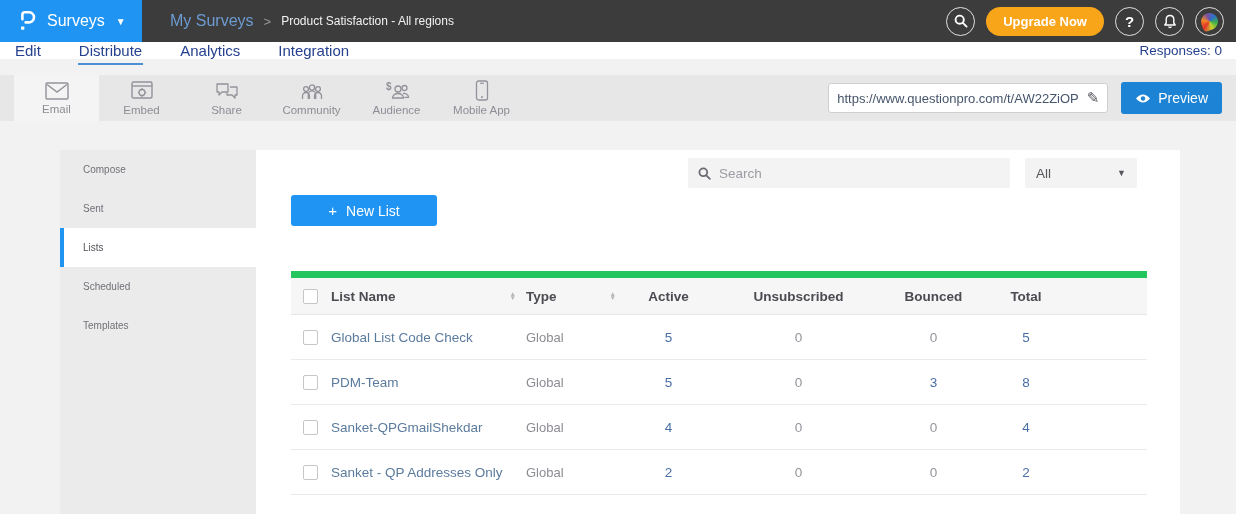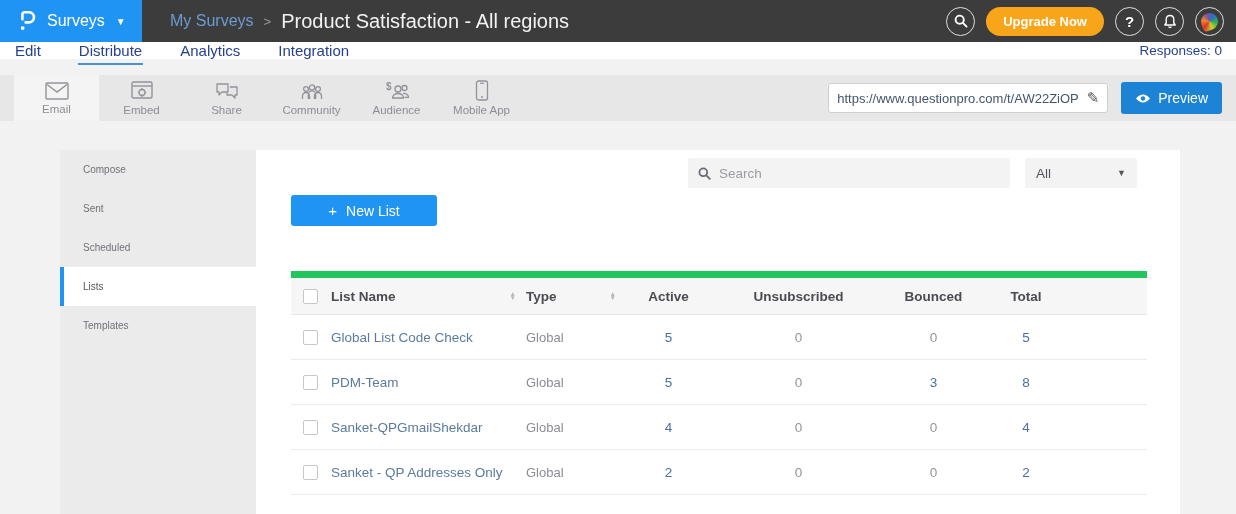--- a/index.html
+++ b/index.html
@@ -9,21 +9,21 @@
 
   
   .topbar { position:absolute; top:0; left:0; width:100%; height:42px; background:#3c3c3c; display:flex; align-items:center; }
   .brand { width:142px; height:42px; background:#2094f3; display:flex; align-items:center; padding-left:16px; gap:9px; cursor:pointer; flex:none; }
   .brand-logo { width:22px; height:26px; flex:none; }
   .brand-label { color:#fff; font-size:16px; }
   .brand-caret { color:#fff; font-size:10px; margin-left:2px; }
   .crumbs { display:flex; align-items:center; gap:10px; margin-left:28px; }
   .crumb-parent { color:#6d9bd1; font-size:16px; cursor:pointer; }
   .crumb-sep { color:#9a9a9a; font-size:13px; }
-  .crumb-current { color:#f2f2f2; font-size:20px; }
+  .crumb-current { color:#f2f2f2; font-size:12px; }
   .top-actions { margin-left:auto; display:flex; align-items:center; gap:11px; padding-right:12px; }
   .circle-btn { width:29px; height:29px; border:1.5px solid #e0e0e0; border-radius:50%; display:flex; align-items:center; justify-content:center; cursor:pointer; flex:none; color:#fff; }
   .circle-btn .qmark { color:#fff; font-size:15px; font-weight:bold; }
   .upgrade-btn { height:29px; background:#f9a51a; border:none; border-radius:15px; color:#fff; font-weight:bold; font-size:13px; padding:0 17px; cursor:pointer; font-family:"Liberation Sans",sans-serif; }
   .avatar-blob { width:17px; height:17px; border-radius:50% 50% 50% 4px; background:conic-gradient(#7a4ea3,#2a72c8,#3fae49,#c8d42e,#e2332b,#f08a24,#7a4ea3); transform:rotate(-20deg); }
 
   
   .survey-nav { position:absolute; top:42px; left:0; width:100%; height:17px; background:#fff; display:flex; align-items:center; padding:0 14px; }
   .nav-tab { color:#26418f; font-size:15px; margin-right:36px; padding:6px 1px 4px; cursor:pointer; border-bottom:2px solid transparent; }
   .nav-tab.active { border-bottom-color:#4a90d9; }
@@ -198,25 +198,25 @@
     </div>
   </div>
 
   <div class="side-nav">
     <div class="side-item">
         <span>Compose</span>
       </div>
     <div class="side-item">
         <span>Sent</span>
       </div>
+    <div class="side-item active">
+        <span>Lists</span>
+      </div>
     <div class="side-item">
         <span>Scheduled</span>
-      </div>
-    <div class="side-item active">
-        <span>Lists</span>
       </div>
     <div class="side-item">
         <span>Templates</span>
       </div>
   </div>
 
   <div class="main">
 
     <div class="search-box">
       <svg width="13" height="13" viewBox="0 0 13 13">

